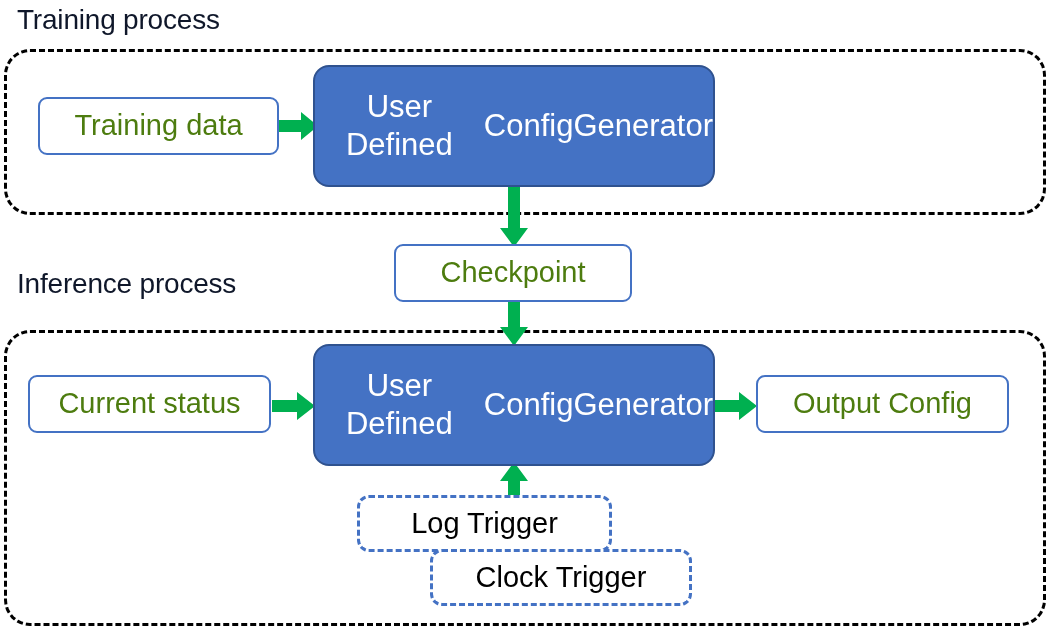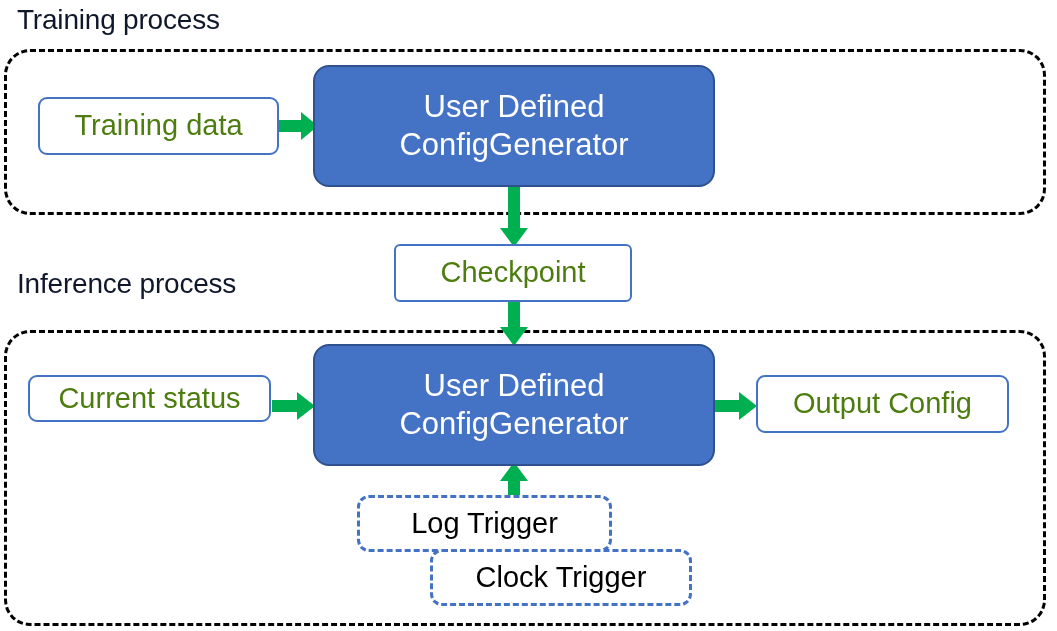--- a/index.html
+++ b/index.html
@@ -48,21 +48,21 @@
     font-size: 29px;
     line-height: 1.1;
   }
   .node-primary {
     background: #4472C4;
     border: 2px solid #2F528F;
     color: #ffffff;
     font-size: 31px;
     line-height: 1.22;
     border-radius: 16px;
-    flex-direction: column;
+    flex-direction: row;
     align-items: center;
   }
   .node-dashed {
     background: #ffffff;
     border: 3px dashed #4472C4;
     color: #000000;
     font-size: 29px;
     line-height: 1.1;
     border-radius: 12px;
     text-align: center;
@@ -99,35 +99,35 @@
     <span>User Defined</span>
     <span>ConfigGenerator</span>
   </div>
 
   <div class="arrow z-mid" style="left:498px; top:186px;">
     <svg width="32" height="62" viewBox="0 0 32 62">
       <path d="M10 0 H22 V42 H30 L16 61 L2 42 H10 Z" fill="#00B050"></path>
     </svg>
   </div>
 
-  <div class="node node-plain z-high" style="left:394px; top:244px; width:238px; height:58px;border-radius:6px;">
+  <div class="node node-plain z-high" style="left:394px; top:244px; width:238px; height:58px;">
     <span>Checkpoint</span>
   </div>
 
   <div class="arrow z-mid" style="left:498px; top:301px;">
     <svg width="32" height="46" viewBox="0 0 32 46">
       <path d="M10 0 H22 V26 H30 L16 45 L2 26 H10 Z" fill="#00B050"></path>
     </svg>
   </div>
 
   <div class="section-label z-mid" style="left:17px; top:270px;">Inference process</div>
 
   <div class="dashed-container z-low" style="left:4px; top:330px; width:1042px; height:296px;"></div>
 
-  <div class="node node-plain z-mid" style="left:28px; top:375px; width:243px; height:47px;">
+  <div class="node node-plain z-mid" style="left:28px; top:375px; width:243px; height:58px;">
     <span>Current status</span>
   </div>
 
   <div class="arrow z-mid" style="left:272px; top:390px;">
     <svg width="44" height="32" viewBox="0 0 44 32">
       <path d="M0 10 H25 V2 L43 16 L25 30 V22 H0 Z" fill="#00B050"></path>
     </svg>
   </div>
 
   <div class="node node-primary z-high" style="left:313px; top:344px; width:402px; height:122px;">

